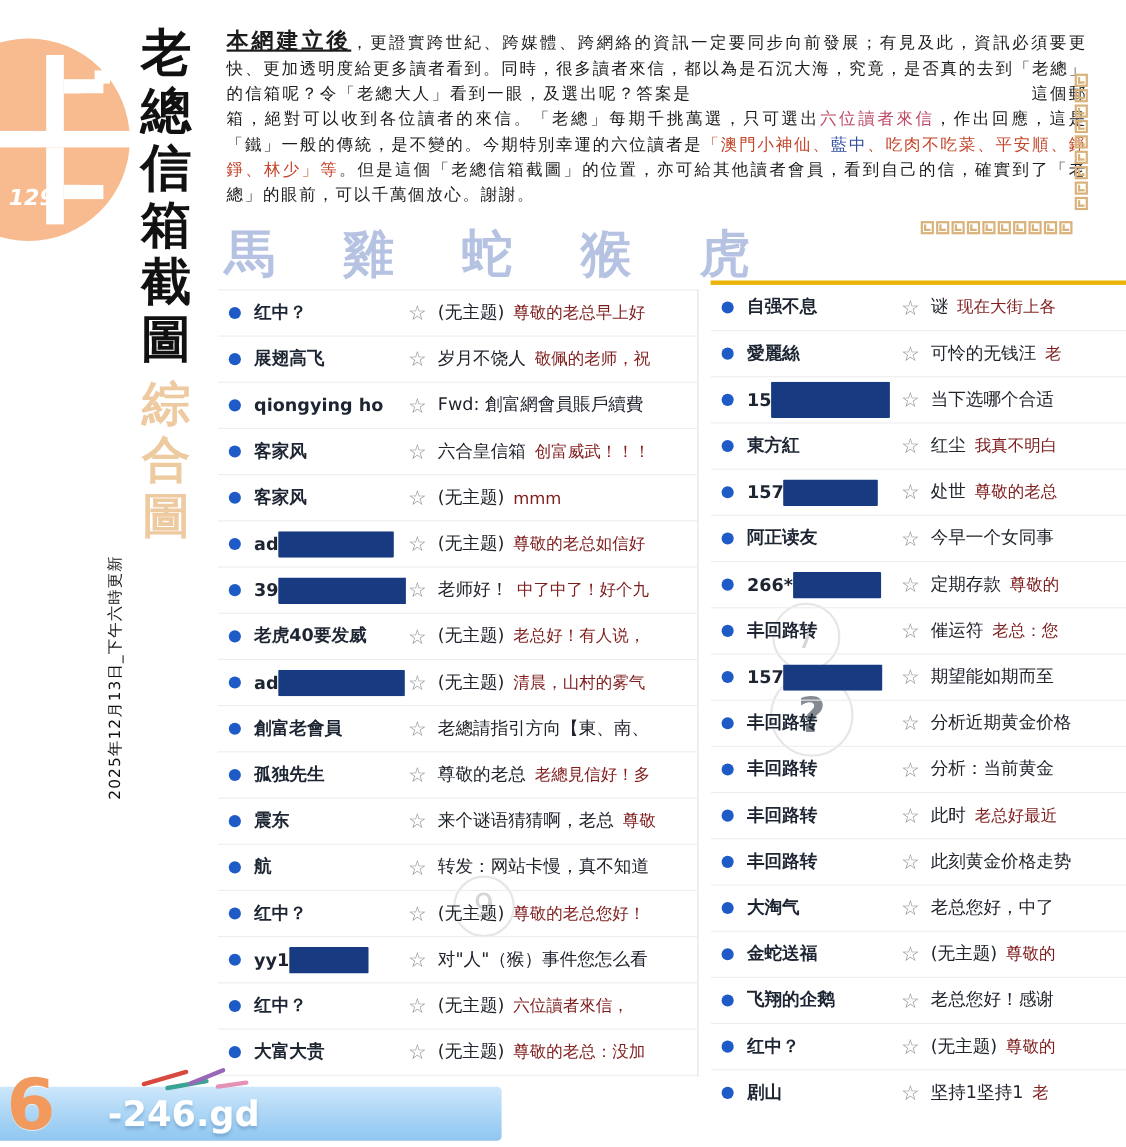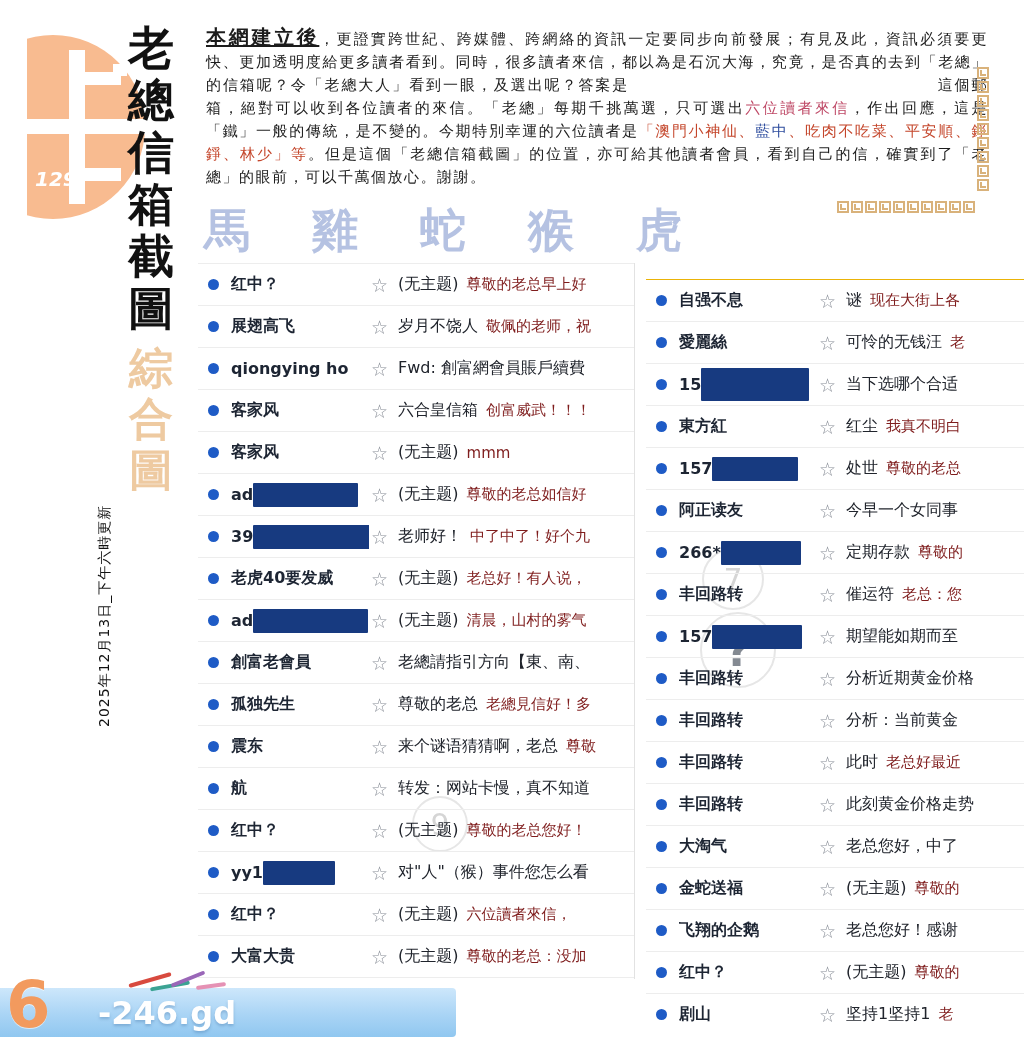--- a/index.html
+++ b/index.html
@@ -1,20 +1,20 @@
 <!DOCTYPE html>
 <html><head>
 <meta charset="utf-8">
 <style>
   html,body{margin:0;padding:0;background:#fff;}
   #page{position:relative;width:1024px;height:1043px;background:#fff;overflow:hidden;
         font-family:"DejaVu Sans","Liberation Sans",sans-serif;}
 
   
-  #emblem{position:absolute;left:0;top:34px;width:122px;height:186px;padding-left:27px;}
+  #emblem{position:absolute;left:0;top:34px;width:122px;height:186px;}
   #emblem text{font-family:"DejaVu Sans",sans-serif;font-weight:bold;font-style:italic;}
 
   
   #title-main,#title-sub{position:absolute;left:118px;width:66px;text-align:center;
         font-family:"DejaVu Serif","Liberation Serif",serif;font-weight:700;}
   #title-main{top:22px;color:#111;}
   #title-sub{top:342px;color:#eecaa1;}
   .tchar{font-size:46px;line-height:52px;}
   .tchar.sub{font-size:44px;line-height:51px;}
 
@@ -51,21 +51,21 @@
       color:#bfbfbf;display:flex;align-items:center;justify-content:center;
       font-size:30px;opacity:.65;background:rgba(255,255,255,.3);}
   #wm7{left:702px;top:548px;width:58px;height:58px;}
   #wm9{left:412px;top:796px;width:52px;height:52px;}
   #wmq{left:700px;top:612px;width:72px;height:72px;color:#6f7680;font-size:44px;
       font-weight:700;opacity:.85;border-color:#e2e2e2;}
 
   
   #mail-left,#mail-right{position:absolute;overflow:hidden;}
   #mail-left{left:198px;top:263px;width:436px;height:716px;border-top:1px solid #ededed;}
-  #mail-right{left:646px;top:255px;width:378px;height:750px;border-top:1px solid #eab308;margin-top:24px;}
+  #mail-right{left:646px;top:255px;width:378px;height:750px;border-top:4px solid #eab308;}
   #col-divider{position:absolute;left:634px;top:263px;width:1px;height:716px;background:#e2e2e2;}
   .row{display:flex;align-items:center;height:42px;border-bottom:1px solid #ededed;
       padding-left:10px;box-sizing:border-box;white-space:nowrap;overflow:hidden;}
   .dot{width:11px;height:11px;border-radius:50%;background:#1e5bc6;flex:0 0 auto;margin-right:12px;}
   .namewrap{width:138px;flex:0 0 auto;display:flex;align-items:center;overflow:hidden;}
   .name{font-weight:700;font-size:16px;color:#1d2533;}
   .redact{display:inline-block;height:24px;background:#173a80;border-radius:1px;flex:0 0 auto;}
   .redact.tall{height:33px;}
   .star{font-size:19px;color:#8a8f98;margin:0 10px 0 2px;flex:0 0 auto;}
   .subject{font-weight:400;font-size:16px;color:#20242c;margin-right:8px;flex:0 0 auto;}

